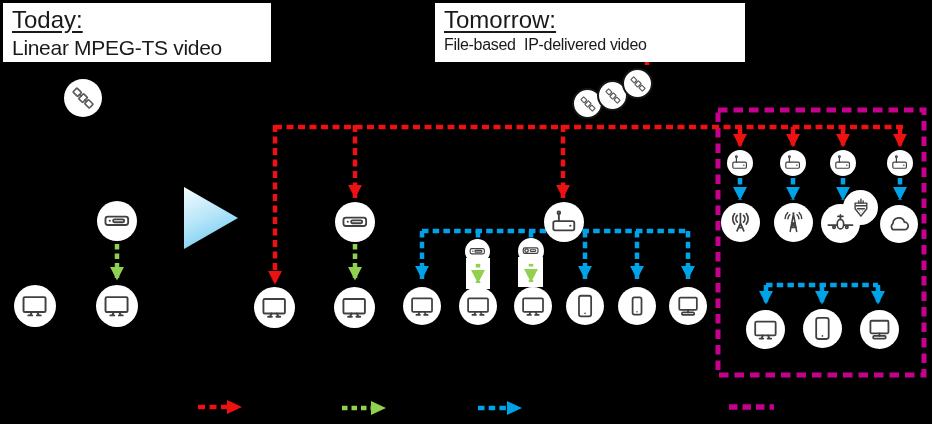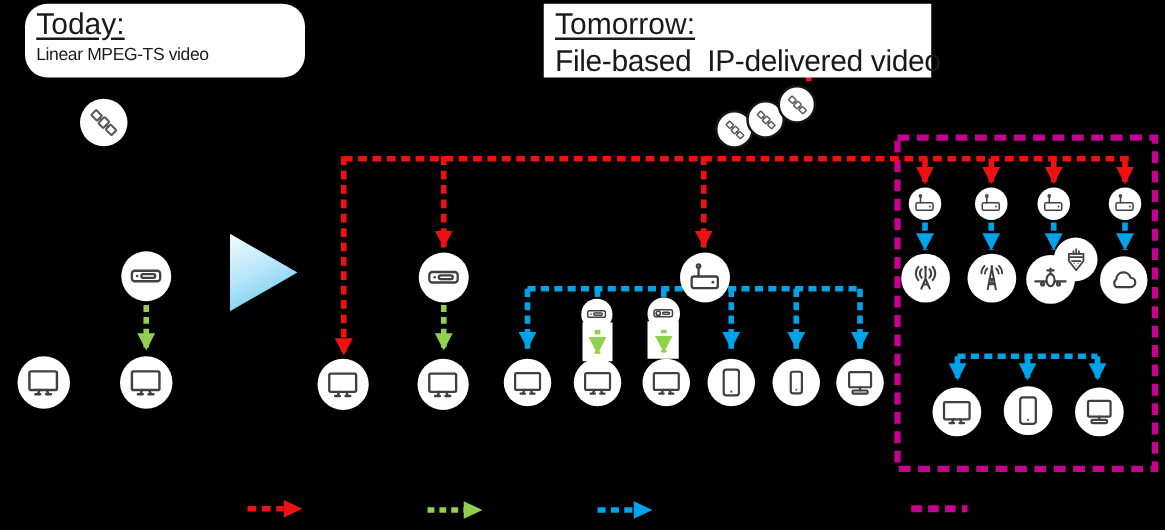--- a/index.html
+++ b/index.html
@@ -2,23 +2,23 @@
 <html><head>
 <meta charset="utf-8">
 <style>
   html,body{margin:0;padding:0;background:#000;}
   #canvas{position:relative;width:932px;height:424px;background:#000;overflow:hidden;
           font-family:"Liberation Sans",sans-serif;}
   .titlebox{position:absolute;background:#fff;color:#1a1a1a;z-index:4;box-sizing:border-box;
             padding:3px 8px 0 9px;}
   .titlebox .head{font-size:24px;line-height:1.2;text-decoration:underline;
                   text-underline-offset:3px;}
-  .titlebox .sub{font-size:14px;line-height:1.25;white-space:pre;letter-spacing:-0.3px;}
-  #tomorrow-box .sub{font-size:24px;text-align:right;}
-  #today-box{left:20px;top:3px;width:224px;height:59px;border-radius:18px;}
+  .titlebox .sub{font-size:21px;line-height:1.25;white-space:pre;letter-spacing:-0.3px;}
+  #tomorrow-box .sub{font-size:16px;}
+  #today-box{left:3px;top:3px;width:268px;height:59px;}
   #tomorrow-box{left:435px;top:3px;width:310px;height:59px;}
 
   .transition{position:absolute;left:184px;top:187px;width:54px;height:62px;z-index:1;
               background:linear-gradient(155deg,#f4fbfe 0%,#b9e6f9 45%,#5cc4ef 100%);
               clip-path:polygon(0 0,100% 50%,0 100%);}
 
   .wrect{position:absolute;background:#fff;z-index:1;}
 
   #overlay{position:absolute;left:0;top:0;z-index:2;}
 

